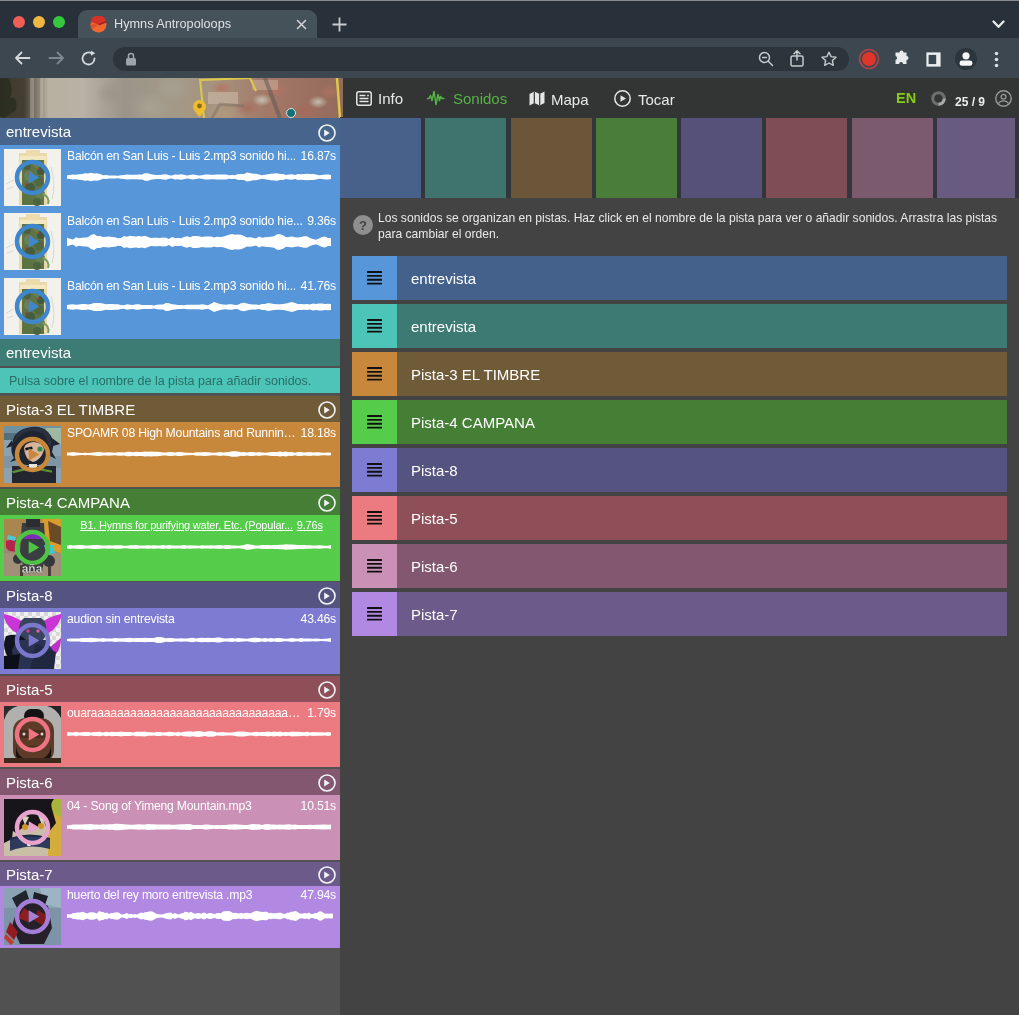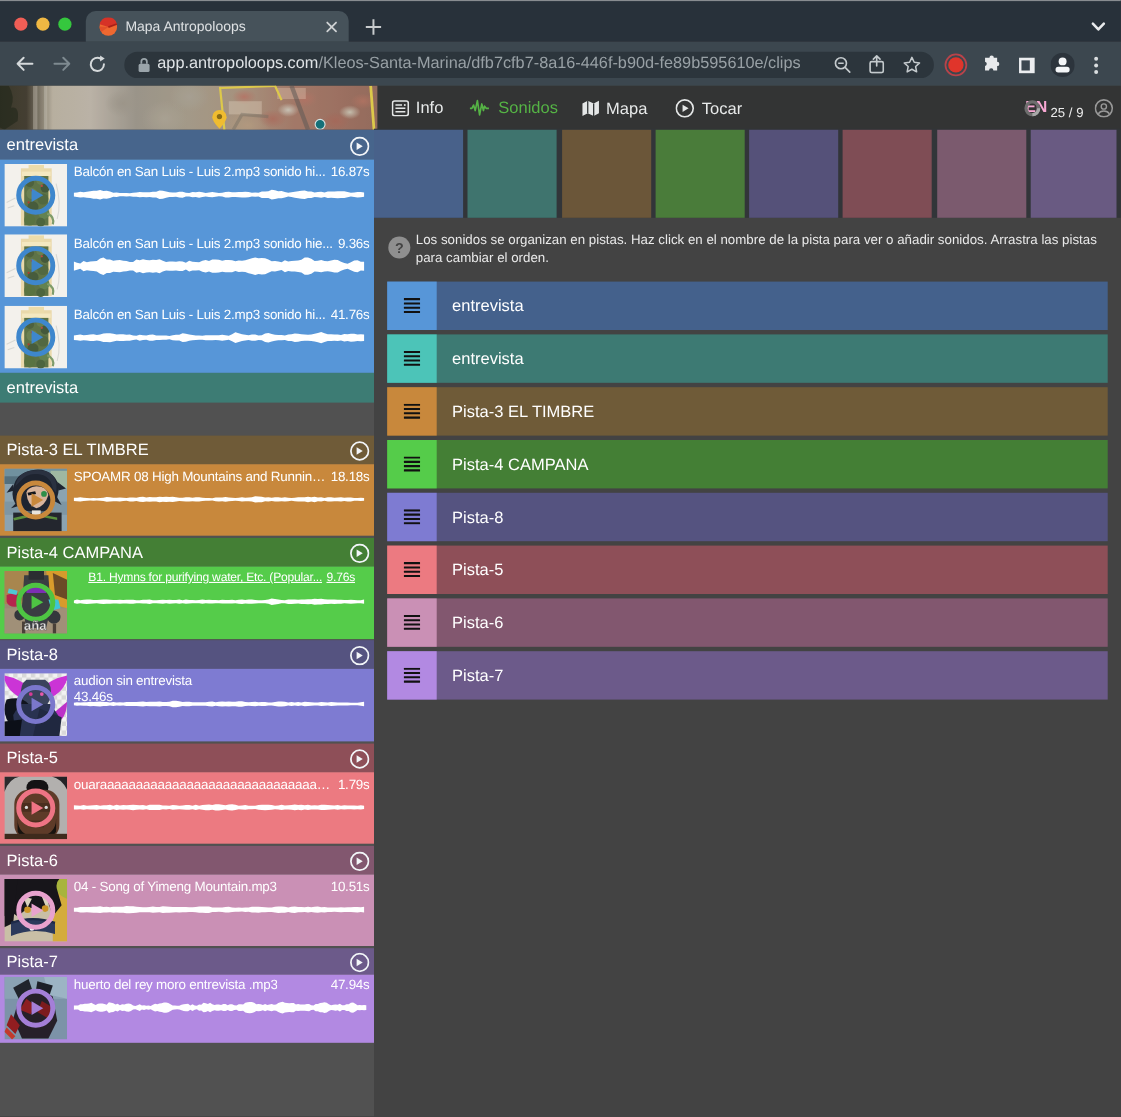--- a/index.html
+++ b/index.html
@@ -9,21 +9,21 @@
 <div class="abs" style="left:13px;top:16px;width:12px;height:12px;border-radius:50%;background:#f05e56;"></div>
 <div class="abs" style="left:33px;top:16px;width:12px;height:12px;border-radius:50%;background:#f0b843;"></div>
 <div class="abs" style="left:53px;top:16px;width:12px;height:12px;border-radius:50%;background:#35c73e;"></div>
 <div class="abs" style="left:78px;top:10px;width:239px;height:28px;background:#46525a;border-radius:9px 9px 0 0;"></div>
 <svg class="abs" style="left:90px;top:16px" width="17" height="17" viewBox="0 0 17 17">
       <circle cx="8.5" cy="8.5" r="8" fill="#ee6830"></circle>
       <path d="M8.5 8.5 L0.6 6 A8 8 0 0 1 16.2 5.5 Z" fill="#d63227"></path>
       <path d="M8.5 8.7 L16.3 5.8" stroke="#a82018" stroke-width="1.6"></path>
       <path d="M8.5 8.5 L2 13.2 A8 8 0 0 1 0.5 8.2 Z" fill="#e2502a"></path>
     </svg>
-<div class="abs" style="left:114px;top:17px;font-size:12.7px;color:#dee1e3;">Mapa Antropoloops</div>
+<div class="abs" style="left:114px;top:17px;font-size:12.7px;color:#dee1e3;">Hymns Antropoloops</div>
 <svg class="abs" style="left:296px;top:19px" width="11" height="11" viewBox="0 0 11 11">
       <path d="M1.5 1.5 L9.5 9.5 M9.5 1.5 L1.5 9.5" stroke="#cfd2d4" stroke-width="1.6" stroke-linecap="round"></path>
     </svg>
 <svg class="abs" style="left:332px;top:17px" width="15" height="15" viewBox="0 0 15 15">
       <path d="M7.5 0.5 V14.5 M0.5 7.5 H14.5" stroke="#c8cbcd" stroke-width="1.8"></path>
     </svg>
 <svg class="abs" style="left:992px;top:20px" width="13" height="9" viewBox="0 0 13 9">
       <path d="M1.5 1.5 L6.5 6.8 L11.5 1.5" stroke="#e8eaec" stroke-width="2.3" fill="none" stroke-linecap="round" stroke-linejoin="round"></path>
     </svg>
 <div class="abs" style="left:0;top:38px;width:1019px;height:40px;background:#3c474f;"></div>
@@ -35,21 +35,20 @@
     </svg>
 <svg class="abs" style="left:80px;top:50px" width="17" height="17" viewBox="0 0 17 17">
       <path d="M14.5 8.5 A6 6 0 1 1 11.5 3.3" stroke="#d5d9db" stroke-width="1.8" fill="none" stroke-linecap="round"></path>
       <path d="M11 0.5 L15.2 3.2 L11 5.8 Z" fill="#d5d9db"></path>
     </svg>
 <div class="abs" style="left:113px;top:47px;width:736px;height:24px;border-radius:12px;background:#2c353c;"></div>
 <svg class="abs" style="left:125px;top:52px" width="12" height="14" viewBox="0 0 12 14">
       <rect x="1" y="6" width="10" height="7.5" rx="1.5" fill="#9aa4aa"></rect>
       <path d="M3.5 6 V4 a2.5 2.5 0 0 1 5 0 V6" stroke="#9aa4aa" stroke-width="1.6" fill="none"></path>
     </svg>
-<div class="abs" style="left:143px;top:50px;font-size:14.8px;color:#dfe3e6;white-space:nowrap;">app.antropoloops.com<span style="color:#98a0a5;">/Kleos-Santa-Marina/dfb7cfb7-8a16-446f-b90d-fe89b595610e/clips</span></div>
 <svg class="abs" style="left:758px;top:51px" width="16" height="16" viewBox="0 0 16 16">
       <circle cx="6.5" cy="6.5" r="5" stroke="#c4cacd" stroke-width="1.5" fill="none"></circle>
       <path d="M10.5 10.5 L14.5 14.5" stroke="#c4cacd" stroke-width="1.5" stroke-linecap="round"></path>
       <path d="M4 6.5 H9" stroke="#c4cacd" stroke-width="1.4"></path>
     </svg>
 <svg class="abs" style="left:790px;top:50px" width="14" height="17" viewBox="0 0 14 17">
       <rect x="1" y="6" width="12" height="10" rx="1.5" stroke="#c4cacd" stroke-width="1.5" fill="none"></rect>
       <path d="M7 1 V10 M4 3.8 L7 0.8 L10 3.8" stroke="#c4cacd" stroke-width="1.5" fill="none" stroke-linecap="round" stroke-linejoin="round"></path>
     </svg>
 <svg class="abs" style="left:821px;top:51px" width="16" height="16" viewBox="0 0 16 16">
@@ -121,26 +120,26 @@
       <path d="M0.5 3 L5.3 0.5 L10.7 3 L15.5 0.5 V12 L10.7 14.5 L5.3 12 L0.5 14.5 Z" fill="#e4e6e6"></path>
       <path d="M5.3 0.5 V12 M10.7 3 V14.5" stroke="#333738" stroke-width="1.2"></path>
     </svg>
 <div class="abs" style="left:551px;top:78px;height:43px;display:flex;align-items:center;font-size:15px;color:#e8eaea;">Mapa</div>
 <svg class="abs" style="left:614px;top:90px" width="17" height="17" viewBox="0 0 17 17">
       <circle cx="8.5" cy="8.5" r="7.7" stroke="#e4e6e6" stroke-width="1.5" fill="none"></circle>
       <path d="M6.5 5.2 L12 8.5 L6.5 11.8 Z" fill="#e4e6e6"></path>
     </svg>
 <div class="abs" style="left:638px;top:78px;height:43px;display:flex;align-items:center;font-size:15px;color:#e8eaea;">Tocar</div>
 <div class="abs" style="left:868px;top:78px;height:40px;display:flex;align-items:center;font-size:14.5px;font-weight:bold;color:#f2f2f2;margin-top:28px;">ES</div>
-<div class="abs" style="left:896px;top:78px;height:40px;display:flex;align-items:center;font-size:14.5px;font-weight:bold;color:#f9a8d4;margin-left:36px;">EN</div>
+<div class="abs" style="left:896px;top:78px;height:40px;display:flex;align-items:center;font-size:14.5px;font-weight:bold;color:#84cc16;">EN</div>
 <svg class="abs" style="left:931px;top:91px" width="15" height="15" viewBox="0 0 15 15">
       <circle cx="7.5" cy="7.5" r="5.8" fill="none" stroke="#6e6e6e" stroke-width="3"></circle>
       <path d="M7.5 13.3 A5.8 5.8 0 0 0 13.3 7.5" fill="none" stroke="#a8a8a8" stroke-width="3"></path>
     </svg>
-<div class="abs" style="left:955px;top:78px;height:48px;display:flex;align-items:center;font-size:12px;font-weight:normal;color:#ececec;">25 / 9</div>
+<div class="abs" style="left:955px;top:78px;height:48px;display:flex;align-items:center;font-size:12px;font-weight:bold;color:#ececec;">25 / 9</div>
 <svg class="abs" style="left:995px;top:90px" width="17" height="17" viewBox="0 0 17 17">
       <circle cx="8.5" cy="8.5" r="7.7" stroke="#989898" stroke-width="1.4" fill="none"></circle>
       <circle cx="8.5" cy="6.8" r="2.4" stroke="#989898" stroke-width="1.3" fill="none"></circle>
       <path d="M3.5 13.5 a5.5 4.5 0 0 1 10 0" stroke="#989898" stroke-width="1.3" fill="none"></path>
     </svg>
 <div class="abs" style="left:0;top:118px;width:340px;height:897px;background:#515151;"></div>
 <div class="abs" style="left:0;top:118px;width:340px;height:27px;background:#47658c;color:#fff;font-size:15px;font-weight:500;display:flex;align-items:center;padding-left:6px;">entrevista</div>
     <svg style="position:absolute;left:318px;top:124px" width="18" height="18" viewBox="0 0 18 18">
       <circle cx="9" cy="9" r="8.0" fill="none" stroke="#f2f5f8" stroke-width="1.6"></circle>
       <path d="M 6.2 5.6 L 11.8 9.0 L 6.2 12.4 Z" fill="#f2f5f8"></path>
@@ -236,20 +235,21 @@
       </svg>
 <div style="position:absolute;left:67px;top:4px;width:269px;display:flex;justify-content:space-between;font-size:12.2px;letter-spacing:-0.2px;color:#fff;white-space:nowrap;overflow:hidden;">
         <span style="overflow:hidden;text-overflow:ellipsis;margin-right:4px;">Balcón en San Luis - Luis 2.mp3 sonido hi...</span>
         <span>41.76s</span>
       </div>
 <svg style="position:absolute;left:67px;top:18px" width="267" height="28" viewBox="0 -14 267 28">
         <polygon points="0,-2.0 3,-2.4 6,-2.8 9,-2.3 12,-2.5 15,-2.9 18,-3.1 21,-2.5 24,-3.0 27,-3.9 30,-4.0 33,-4.1 36,-3.5 39,-2.8 42,-3.1 45,-3.1 48,-2.7 51,-2.8 54,-2.0 57,-1.7 60,-2.7 63,-2.2 66,-1.9 69,-2.7 72,-2.8 75,-2.1 78,-2.0 81,-1.9 84,-1.9 87,-1.5 90,-2.3 93,-2.6 96,-2.6 99,-4.0 102,-3.7 105,-2.8 108,-2.4 111,-2.1 114,-1.9 117,-1.8 120,-2.3 123,-2.3 126,-2.3 129,-2.2 132,-2.3 135,-2.7 138,-2.3 141,-1.8 144,-3.2 147,-4.9 150,-4.0 153,-3.1 156,-2.6 159,-2.2 162,-2.8 165,-2.8 168,-2.1 171,-2.3 174,-3.8 177,-4.3 180,-3.4 183,-2.7 186,-2.4 189,-2.4 192,-2.1 195,-2.9 198,-3.1 201,-3.9 204,-3.6 207,-3.1 210,-2.8 213,-2.7 216,-2.9 219,-3.5 222,-4.2 225,-5.1 228,-4.0 231,-3.1 234,-3.1 237,-2.8 240,-2.9 243,-2.5 246,-3.4 249,-3.1 252,-3.6 255,-3.5 258,-2.9 261,-3.2 264,-3.0 264,3.0 261,3.2 258,2.9 255,3.5 252,3.6 249,3.1 246,3.4 243,2.5 240,2.9 237,2.8 234,3.1 231,3.1 228,4.0 225,5.1 222,4.2 219,3.5 216,2.9 213,2.7 210,2.8 207,3.1 204,3.6 201,3.9 198,3.1 195,2.9 192,2.1 189,2.4 186,2.4 183,2.7 180,3.4 177,4.3 174,3.8 171,2.3 168,2.1 165,2.8 162,2.8 159,2.2 156,2.6 153,3.1 150,4.0 147,4.9 144,3.2 141,1.8 138,2.3 135,2.7 132,2.3 129,2.2 126,2.3 123,2.3 120,2.3 117,1.8 114,1.9 111,2.1 108,2.4 105,2.8 102,3.7 99,4.0 96,2.6 93,2.6 90,2.3 87,1.5 84,1.9 81,1.9 78,2.0 75,2.1 72,2.8 69,2.7 66,1.9 63,2.2 60,2.7 57,1.7 54,2.0 51,2.8 48,2.7 45,3.1 42,3.1 39,2.8 36,3.5 33,4.1 30,4.0 27,3.9 24,3.0 21,2.5 18,3.1 15,2.9 12,2.5 9,2.3 6,2.8 3,2.4 0,2.0" fill="#fff"></polygon>
       </svg>
 </div>
 <div class="abs" style="left:0;top:339px;width:340px;height:27px;background:#3d7c74;color:#fff;font-size:15px;font-weight:500;display:flex;align-items:center;padding-left:6px;">entrevista</div>
+<div class="abs" style="left:0;top:368px;width:340px;height:25px;background:#4cc4b8;color:#2a6e66;font-size:12.5px;display:flex;align-items:center;padding-left:9px;">Pulsa sobre el nombre de la pista para añadir sonidos.</div>
 <div class="abs" style="left:0;top:396px;width:340px;height:26px;background:#6f5b38;color:#fff;font-size:15px;font-weight:500;display:flex;align-items:center;padding-left:6px;">Pista-3 EL TIMBRE</div>
     <svg style="position:absolute;left:318px;top:401px" width="18" height="18" viewBox="0 0 18 18">
       <circle cx="9" cy="9" r="8.0" fill="none" stroke="#f2f5f8" stroke-width="1.6"></circle>
       <path d="M 6.2 5.6 L 11.8 9.0 L 6.2 12.4 Z" fill="#f2f5f8"></path>
     </svg>
 <div class="abs" style="left:0;top:422px;width:340px;height:65px;background:#c8883c;"></div>
 <div style="position:absolute;left:0;top:422px;width:340px;height:65px;">
 <svg style="position:absolute;left:4px;top:4px" width="57" height="57" viewBox="0 0 57 57">
         <rect width="57" height="57" fill="#8ba3b1"></rect>
         <rect x="0" y="0" width="57" height="14" fill="#70919f"></rect>
@@ -334,21 +334,21 @@
         <path d="M20 6 L 37 6 Q 44 10 42 23 L 38 30 L 19 30 L 15 22 Q 14 10 20 6 Z" fill="#3a435c"></path>
         <circle cx="24" cy="19" r="1.7" fill="#d83a96"></circle>
         <circle cx="34" cy="19" r="1.7" fill="#e858aa"></circle>
         <path d="M2 24 Q 15 20 22 28 L 24 46 L 8 50 Q -4 38 2 24 Z" fill="#10141e"></path>
         <path d="M14 28 L 42 28 L 50 40 L 48 57 L 10 57 L 8 38 Z" fill="#293250"></path>
         <path d="M32 32 L 52 40 L 50 57 L 26 57 Z" fill="#202840"></path>
         <path d="M0 44 L 16 42 L 14 57 L 0 57 Z" fill="#0c0f18"></path>
         <circle cx="28.5" cy="28.5" r="15.5" fill="none" stroke="#7b77cc" stroke-width="4.5"></circle>
         <path d="M 24.7 22.3 L 35.3 28.5 L 24.7 34.7 Z" fill="#7b77cc"></path>
       </svg>
-<div style="position:absolute;left:67px;top:4px;width:269px;display:flex;justify-content:space-between;font-size:12.2px;letter-spacing:-0.2px;color:#fff;white-space:nowrap;overflow:hidden;flex-direction:column;">
+<div style="position:absolute;left:67px;top:4px;width:269px;display:flex;justify-content:space-between;font-size:12.2px;letter-spacing:-0.2px;color:#fff;white-space:nowrap;overflow:hidden;">
         <span style="overflow:hidden;text-overflow:ellipsis;margin-right:4px;">audion sin entrevista</span>
         <span>43.46s</span>
       </div>
 <svg style="position:absolute;left:67px;top:18px" width="267" height="28" viewBox="0 -14 267 28">
         <polygon points="0,-1.1 3,-1.5 6,-1.4 9,-1.6 12,-1.5 15,-2.0 18,-1.9 21,-2.0 24,-2.3 27,-1.9 30,-1.8 33,-1.4 36,-1.9 39,-1.4 42,-1.5 45,-1.4 48,-1.9 51,-1.8 54,-1.8 57,-1.8 60,-2.1 63,-2.3 66,-1.8 69,-2.1 72,-2.1 75,-2.0 78,-2.3 81,-1.9 84,-1.9 87,-2.0 90,-2.9 93,-2.9 96,-2.4 99,-1.8 102,-2.0 105,-2.1 108,-1.5 111,-1.6 114,-1.7 117,-1.6 120,-1.6 123,-2.1 126,-2.3 129,-1.6 132,-2.1 135,-2.3 138,-2.0 141,-2.3 144,-2.0 147,-2.0 150,-2.6 153,-2.6 156,-1.8 159,-1.5 162,-1.8 165,-2.0 168,-1.5 171,-1.9 174,-1.8 177,-1.4 180,-1.3 183,-1.8 186,-2.2 189,-2.2 192,-2.0 195,-1.4 198,-1.9 201,-1.4 204,-1.9 207,-1.4 210,-2.1 213,-1.9 216,-1.5 219,-1.3 222,-1.4 225,-1.9 228,-1.6 231,-1.3 234,-1.9 237,-1.5 240,-1.4 243,-1.4 246,-1.3 249,-1.4 252,-1.2 255,-1.1 258,-1.2 261,-1.5 264,-2.1 264,2.1 261,1.5 258,1.2 255,1.1 252,1.2 249,1.4 246,1.3 243,1.4 240,1.4 237,1.5 234,1.9 231,1.3 228,1.6 225,1.9 222,1.4 219,1.3 216,1.5 213,1.9 210,2.1 207,1.4 204,1.9 201,1.4 198,1.9 195,1.4 192,2.0 189,2.2 186,2.2 183,1.8 180,1.3 177,1.4 174,1.8 171,1.9 168,1.5 165,2.0 162,1.8 159,1.5 156,1.8 153,2.6 150,2.6 147,2.0 144,2.0 141,2.3 138,2.0 135,2.3 132,2.1 129,1.6 126,2.3 123,2.1 120,1.6 117,1.6 114,1.7 111,1.6 108,1.5 105,2.1 102,2.0 99,1.8 96,2.4 93,2.9 90,2.9 87,2.0 84,1.9 81,1.9 78,2.3 75,2.0 72,2.1 69,2.1 66,1.8 63,2.3 60,2.1 57,1.8 54,1.8 51,1.8 48,1.9 45,1.4 42,1.5 39,1.4 36,1.9 33,1.4 30,1.8 27,1.9 24,2.3 21,2.0 18,1.9 15,2.0 12,1.5 9,1.6 6,1.4 3,1.5 0,1.1" fill="#fff"></polygon>
       </svg>
 </div>
 <div class="abs" style="left:0;top:676px;width:340px;height:26px;background:#8e4f58;color:#fff;font-size:15px;font-weight:500;display:flex;align-items:center;padding-left:6px;">Pista-5</div>
     <svg style="position:absolute;left:318px;top:681px" width="18" height="18" viewBox="0 0 18 18">
       <circle cx="9" cy="9" r="8.0" fill="none" stroke="#f2f5f8" stroke-width="1.6"></circle>

